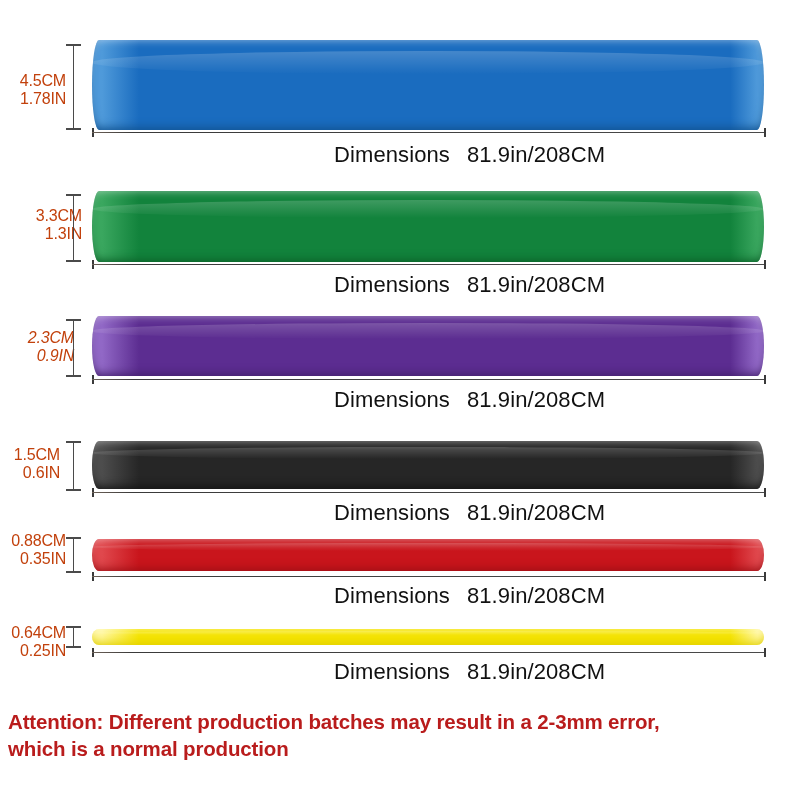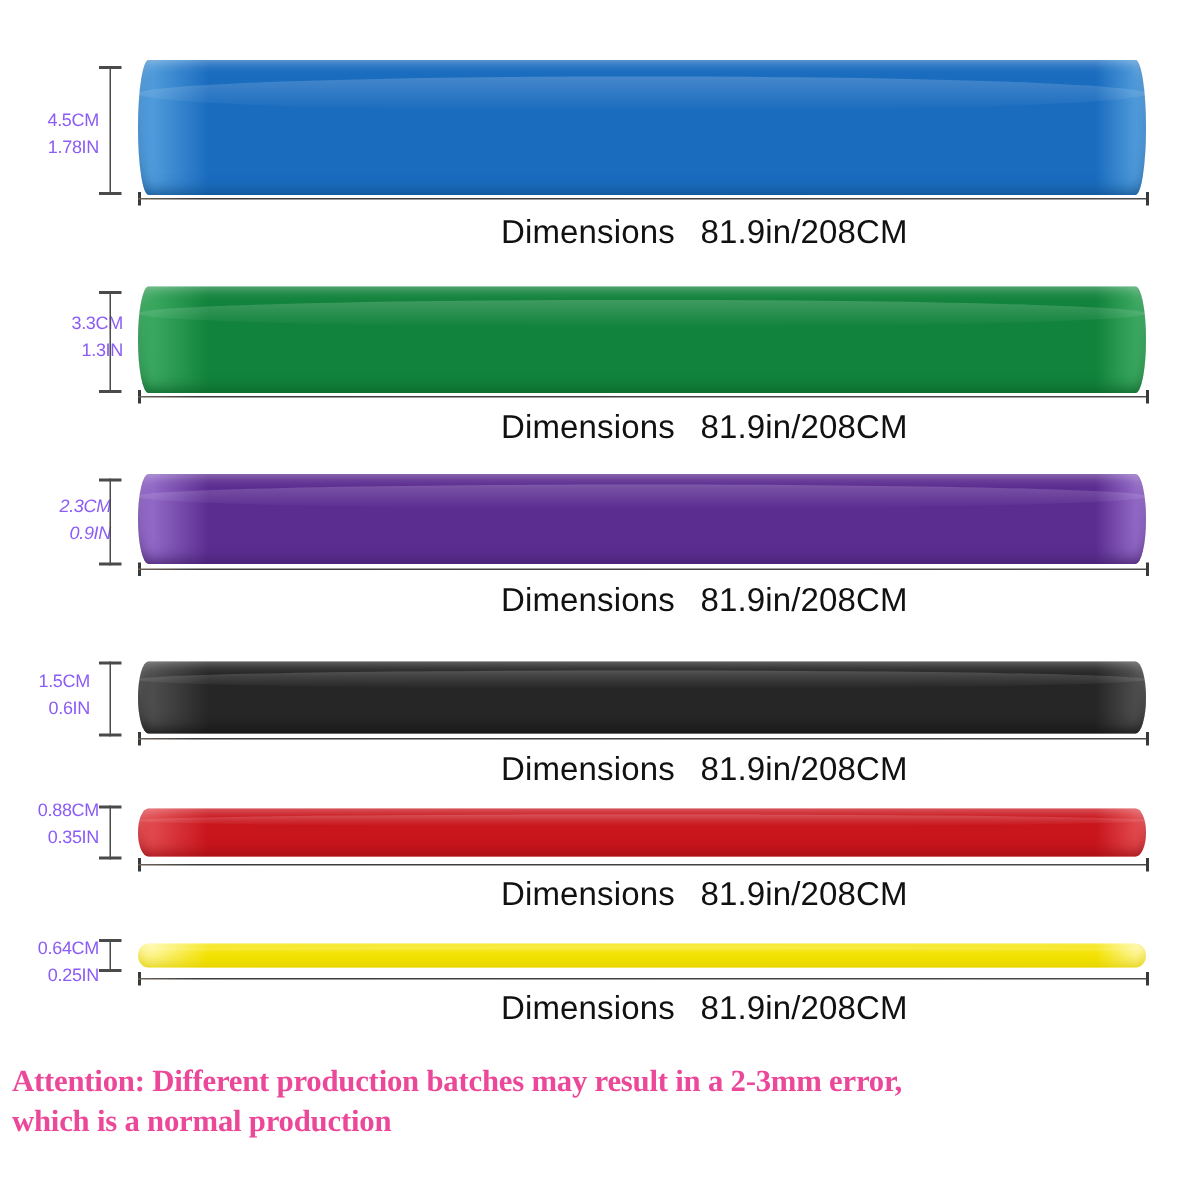--- a/index.html
+++ b/index.html
@@ -25,22 +25,22 @@
   .row {
     position: absolute;
     left: 0;
     width: 800px;
   }
 
   
   .vlabel {
     position: absolute;
     text-align: right;
-    color: #8b5cf6;
-    font-size: 12px;
+    color: #c2410c;
+    font-size: 16px;
     line-height: 17.5px;
     letter-spacing: -0.2px;
     white-space: nowrap;
   }
   .vlabel div { display: block; }
 
   
   .vbeam {
     position: absolute;
     width: 15px;
@@ -261,18 +261,18 @@
     <div class="hline" style="left:92px; top:33px; width:674px;">
       <div class="tick left"></div>
       <div class="bar"></div>
       <div class="tick right"></div>
     </div>
     <div class="caption" style="left:334px; top:44px;">
       <span>Dimensions</span><span class="cap-gap"></span><span>81.9in/208CM</span>
     </div>
   </div>
 
-  <div class="attention" style="color: #ec4899; font-family: Liberation Serif, serif;">
+  <div class="attention" style="color: #b91c1c;">
     <span class="ln">Attention: Different production batches may result in a 2-3mm error,</span>
     <span class="ln">which is a normal production</span>
   </div>
 
 </div>
 
 </body></html>

